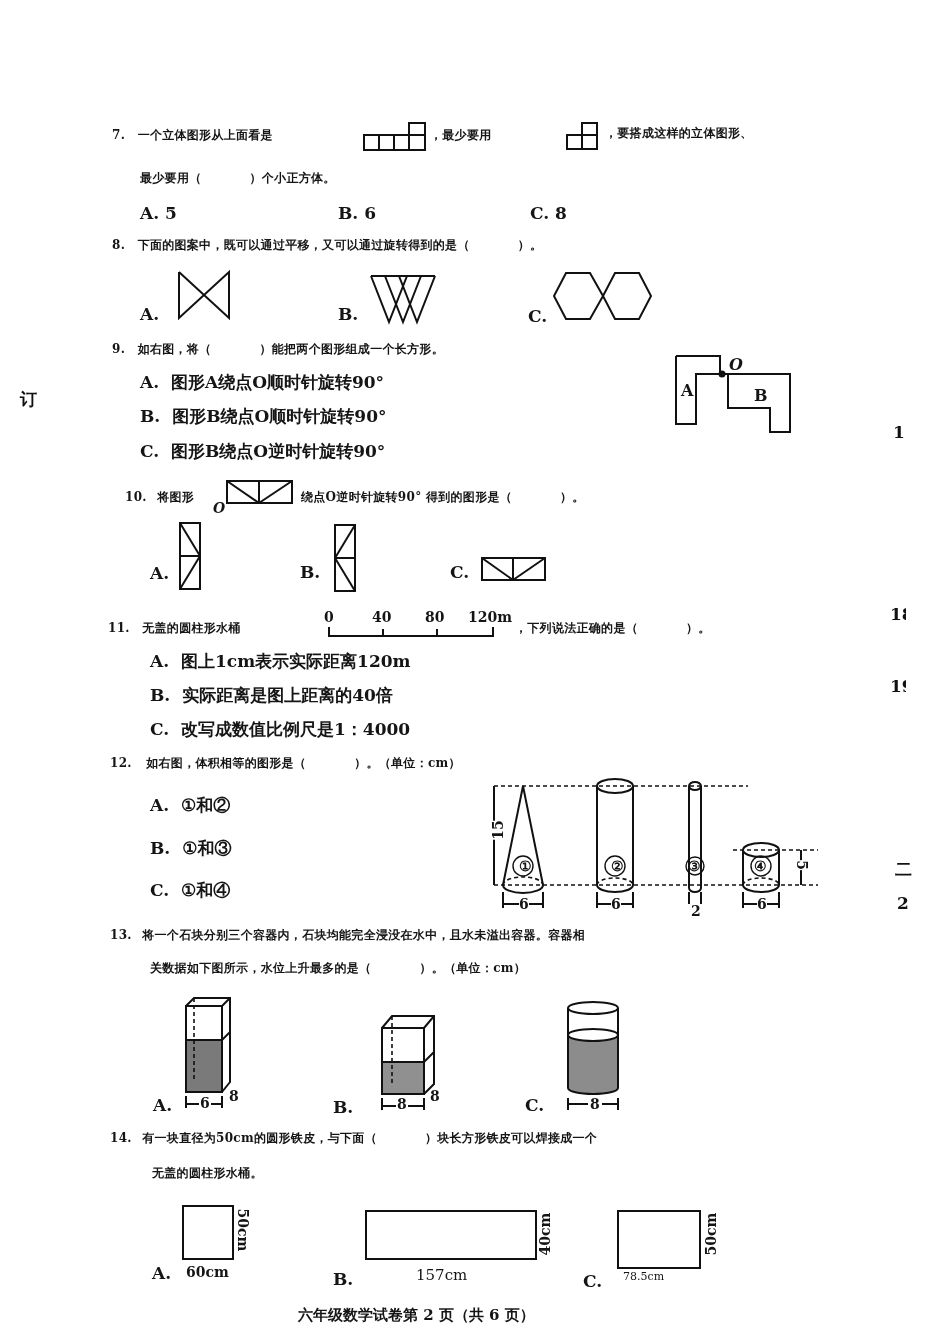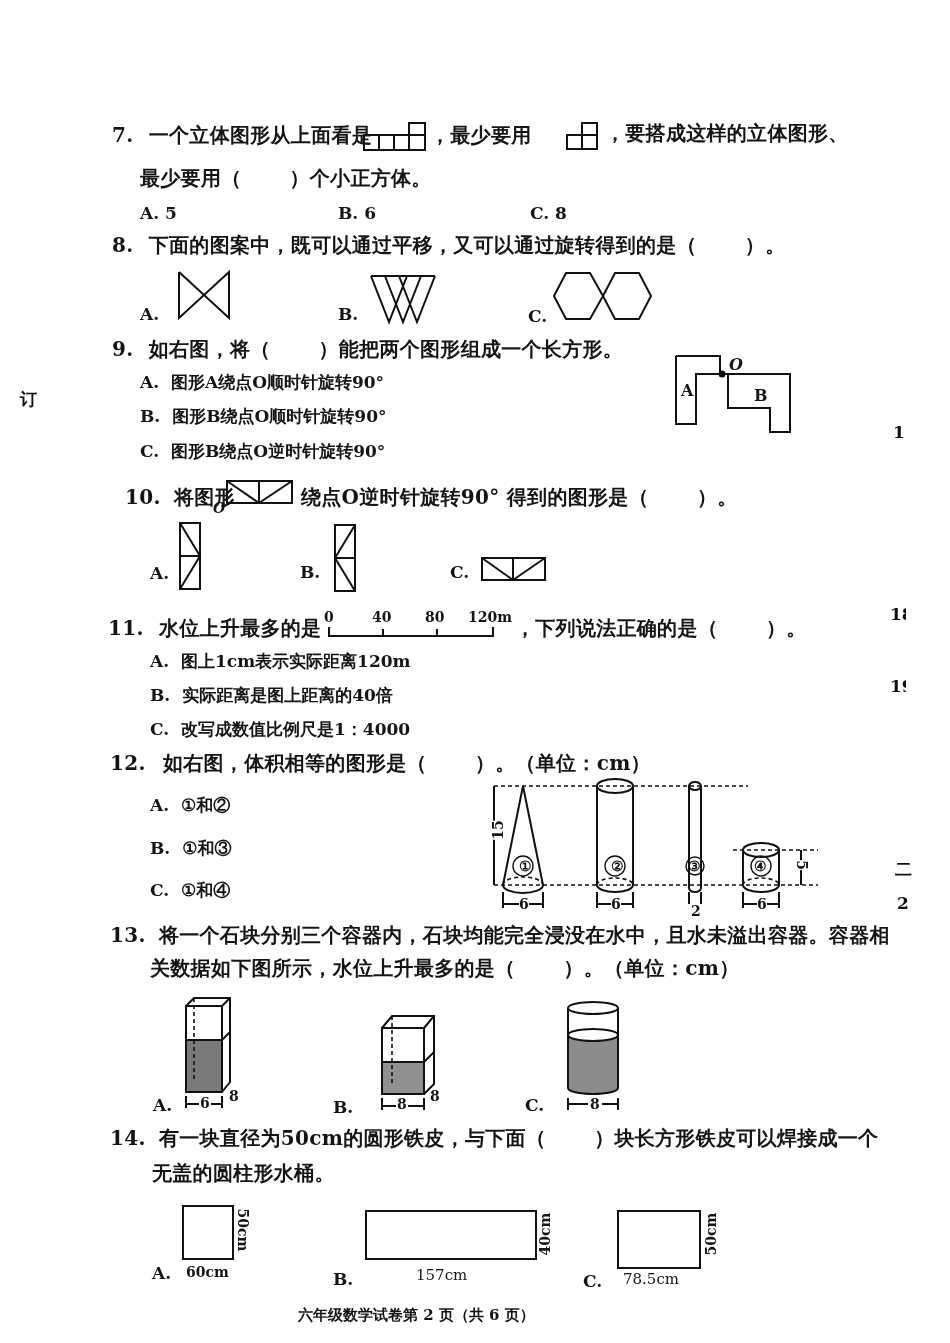--- a/index.html
+++ b/index.html
@@ -1,19 +1,19 @@
 <!DOCTYPE html>
 <html><head>
 <meta charset="utf-8">
 <style>
   html, body { margin: 0; padding: 0; background: #ffffff; }
   body { width: 950px; height: 1343px; position: relative; overflow: hidden;
          font-family: "DejaVu Serif", "Liberation Serif", serif; color: #151515; }
   .abs { position: absolute; }
-  .txt { font-size: 20px; font-weight: bold; white-space: nowrap; line-height: 22px; letter-spacing: 0.3px; }
+  .txt { font-size: 12px; font-weight: bold; white-space: nowrap; line-height: 22px; letter-spacing: 0.3px; }
   .opt { font-size: 17px; font-weight: bold; white-space: nowrap; line-height: 22px; }
   .lbl { font-size: 16px; font-weight: bold; }
   .small { font-size: 14px; font-weight: bold; }
   .blank { display: inline-block; width: 48px; }
   svg { position: absolute; overflow: visible; }
   svg .s { stroke: #111; stroke-width: 2; fill: none; }
   svg .d { stroke: #111; stroke-width: 1.6; fill: none; stroke-dasharray: 4 3; }
   .margin { font-size: 17px; font-weight: bold; color: #111; }
   .footer { font-size: 15px; font-weight: bold; }
 </style>
@@ -129,21 +129,21 @@
     <rect class="s" x="1" y="2" width="63" height="22"></rect>
       <line class="s" x1="32" y1="2" x2="32" y2="24"></line>
     <line class="s" x1="1" y1="2" x2="32" y2="24"></line>
       <line class="s" x1="32" y1="24" x2="64" y2="2"></line>
   </svg>
 </div>
 
 <div>
   <div class="abs txt" style="left:108px;top:617px;">
     <span>11.</span>
-    <span style="margin-left:8px">水位上升最多的是</span>
+    <span style="margin-left:8px">无盖的圆柱形水桶</span>
   </div>
   <div>
     <div class="abs small" style="left:324px;top:609px;">0</div>
     <div class="abs small" style="left:372px;top:609px;">40</div>
     <div class="abs small" style="left:425px;top:609px;">80</div>
     <div class="abs small" style="left:468px;top:609px;">120m</div>
     <svg style="left:326px;top:625px;" width="170" height="14">
       <polyline class="s" points="3,2 3,11 167,11 167,2"></polyline>
       <line class="s" x1="57" y1="4" x2="57" y2="11"></line>
         <line class="s" x1="111" y1="4" x2="111" y2="11"></line>
@@ -293,17 +293,17 @@
   <div class="abs small" style="left:186px;top:1264px;">60cm</div>
   <div class="abs small" style="left:222px;top:1222px;transform:rotate(90deg);">50cm</div>
 
   <div class="abs opt" style="left:333px;top:1268px;">B.</div>
   <div class="abs" style="left:365px;top:1210px;width:168px;height:46px;border:2px solid #111;"></div>
   <div class="abs small" style="left:416px;top:1266px;font-weight:normal;font-size:15px;">157cm</div>
   <div class="abs small" style="left:524px;top:1226px;transform:rotate(-90deg);">40cm</div>
 
   <div class="abs opt" style="left:583px;top:1270px;">C.</div>
   <div class="abs" style="left:617px;top:1210px;width:80px;height:55px;border:2px solid #111;"></div>
-  <div class="abs small" style="left:623px;top:1270px;font-weight:normal;font-size:15px;">78.5cm</div>
+  <div class="abs small" style="left:623px;top:1270px;font-weight:normal;font-size:11px;">78.5cm</div>
   <div class="abs small" style="left:690px;top:1226px;transform:rotate(-90deg);">50cm</div>
 </div>
 
 <div class="abs footer" style="left:298px;top:1306px;">六年级数学试卷第 2 页（共 6 页）</div>
 
 </body></html>

